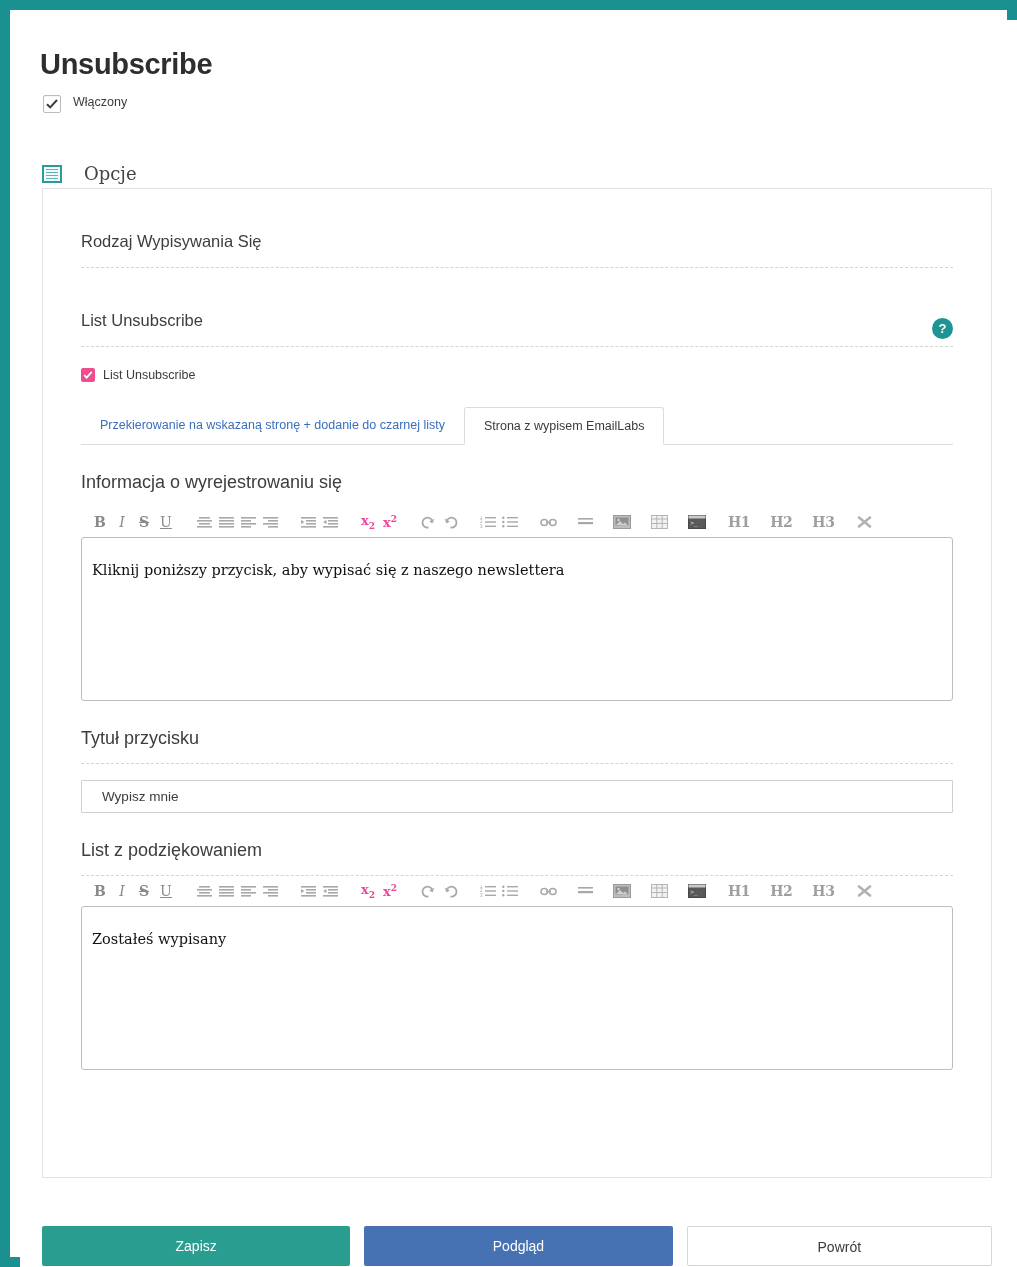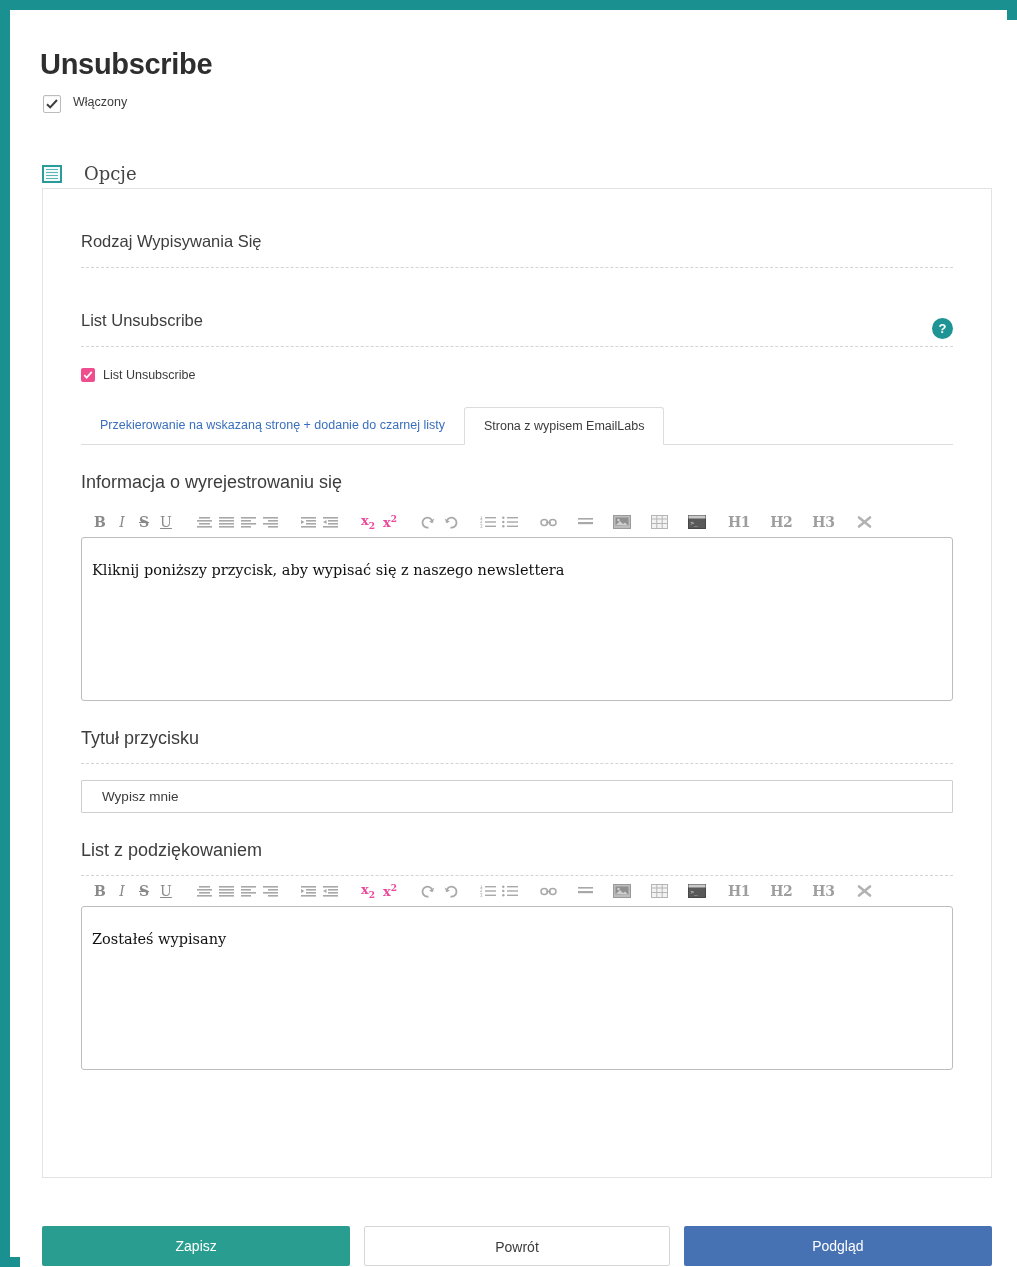--- a/index.html
+++ b/index.html
@@ -580,18 +580,18 @@
           </span>
         </div>
         <div class="editor-area">Zostałeś wypisany</div>
       </div>
 
     </div>
   </div>
 
   <div class="footer">
     <div class="btn btn-save">Zapisz</div>
+    <div class="btn btn-preview">Podgląd</div>
     <div class="btn btn-back">Powrót</div>
-    <div class="btn btn-preview">Podgląd</div>
   </div>
 
 </div>
 </div>
 
 </body></html>

